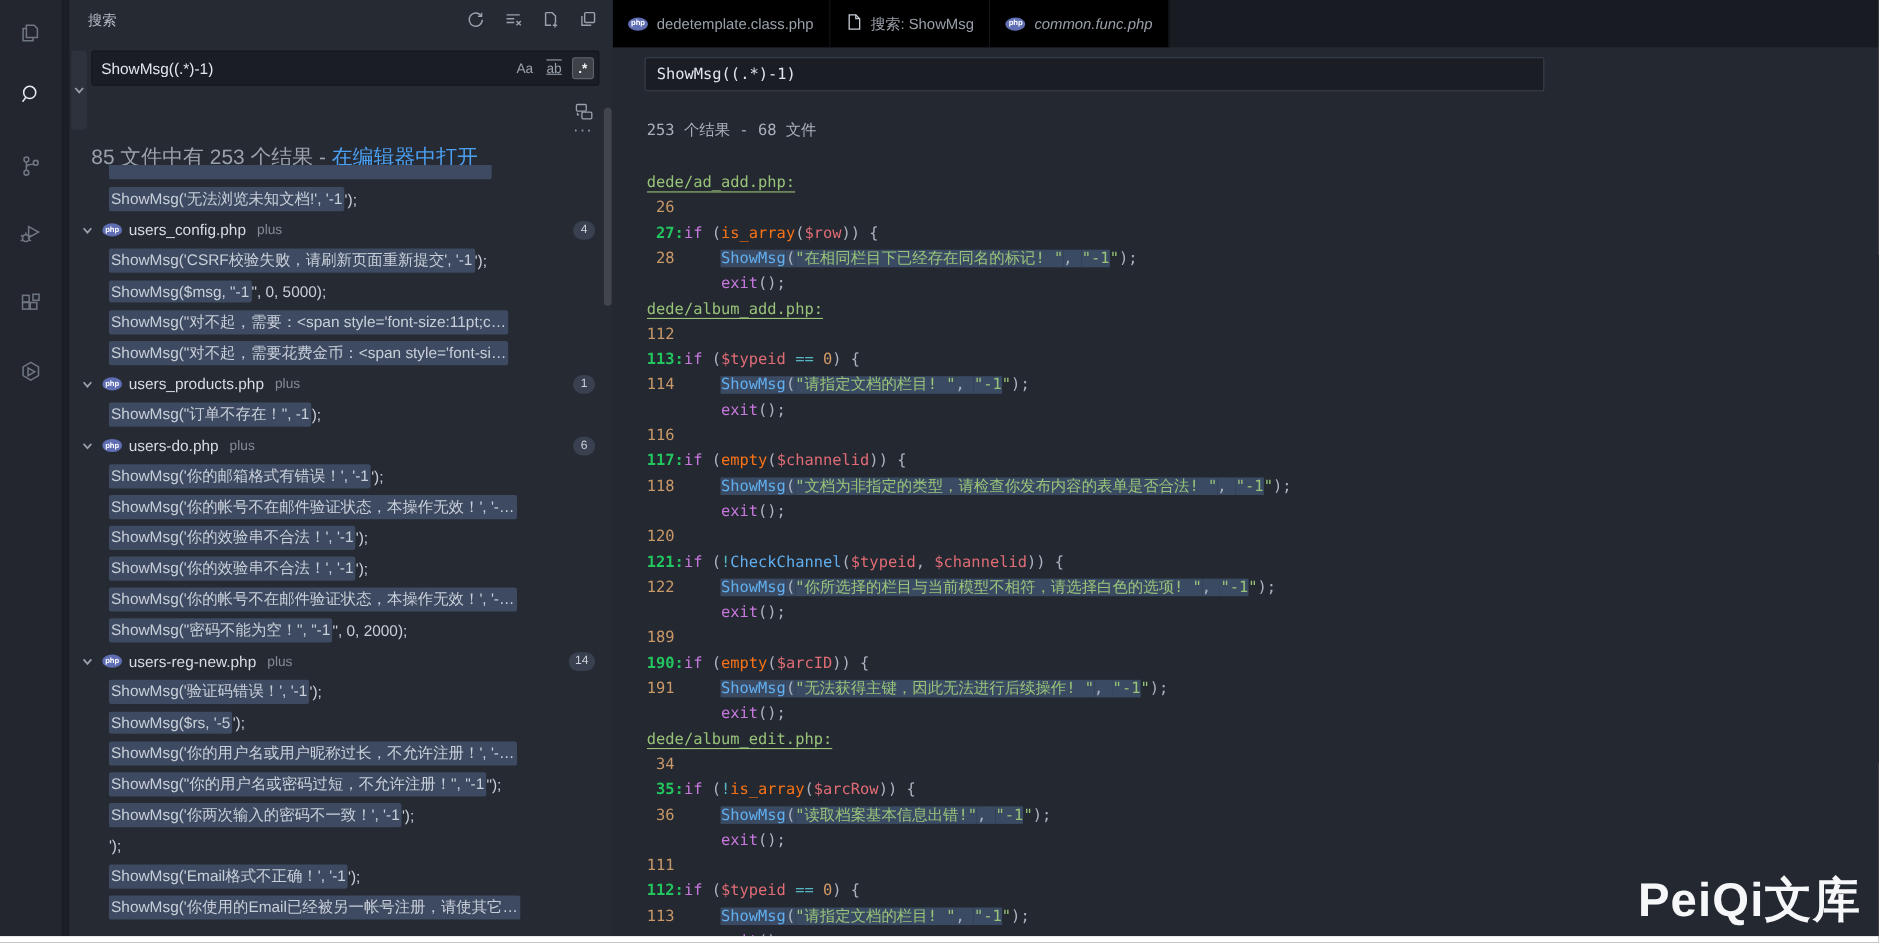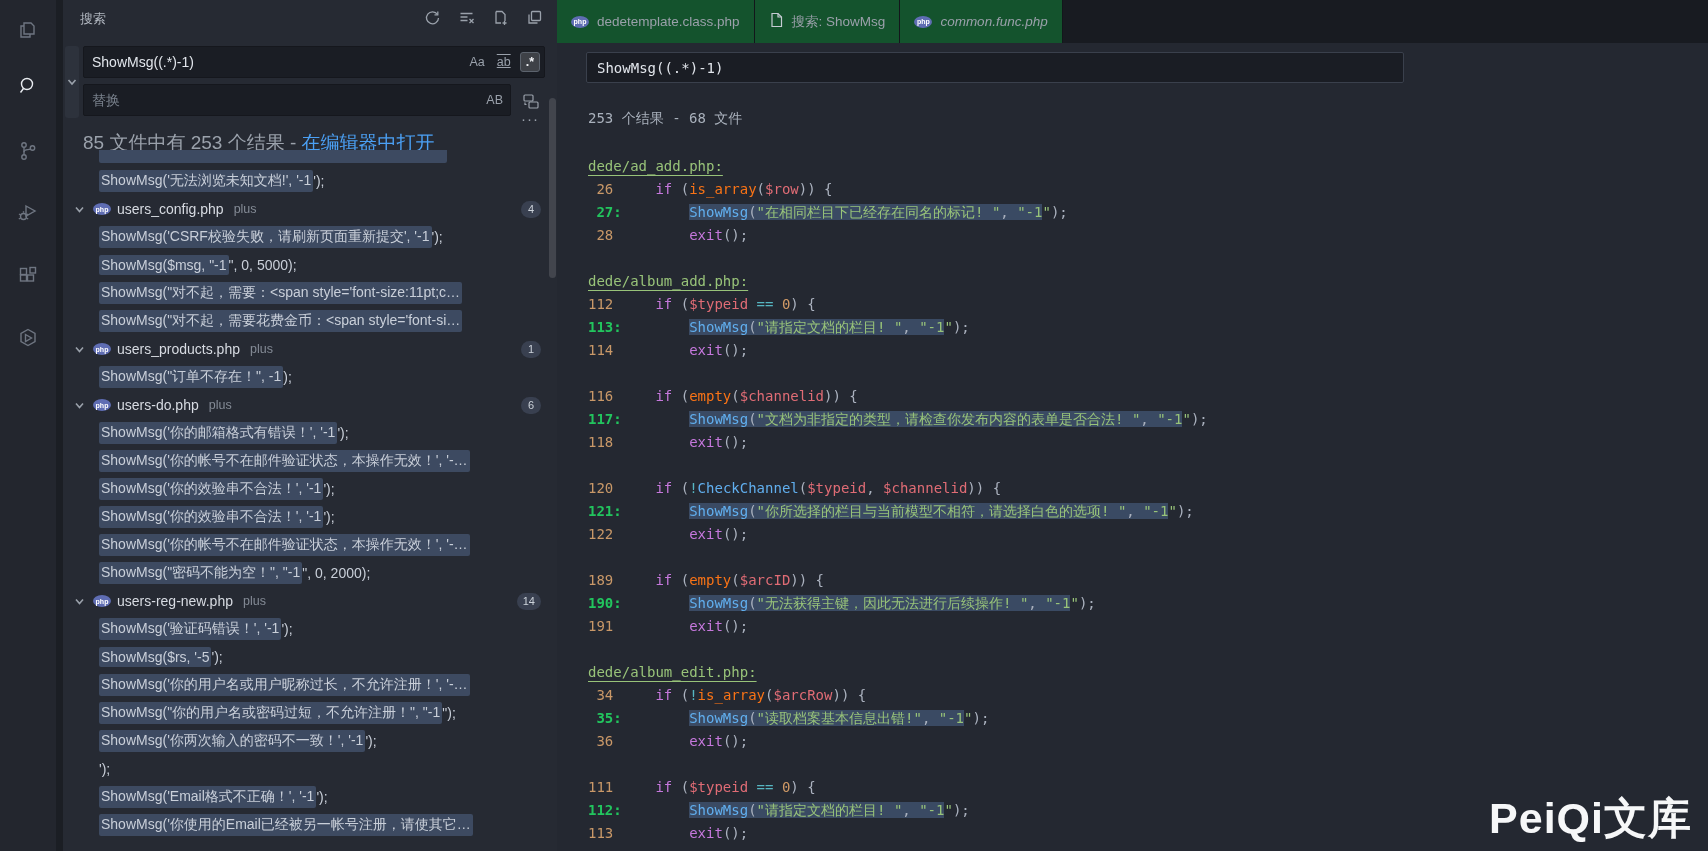--- a/index.html
+++ b/index.html
@@ -76,42 +76,42 @@
   .badge { margin-left:auto; margin-right:16px; background:#394050; color:#ccd2da;
     font-size:11px; min-width:20px; height:17px; border-radius:9px; padding:0 6px;
     display:flex; align-items:center; justify-content:center; }
   .side-scrollbar { position:absolute; right:1px; top:98px; width:7px; height:180px;
     background:rgba(255,255,255,0.13); border-radius:4px; }
 
   
   .tabbar { position:absolute; left:557px; top:0; right:0; height:43px;
     background:#181b21; display:flex; z-index:2; }
   .tab { height:43px; display:flex; align-items:center; gap:8px; padding:0 14px;
-    background:#14532d; border-right:1px solid #13161b; color:#9aa0aa; font-size:13.5px;
+    background:#000000; border-right:1px solid #13161b; color:#9aa0aa; font-size:13.5px;
     cursor:pointer; white-space:nowrap; }
   .tab.active { background:#242831; color:#e8ebf0; }
   .tab.preview .tablabel { font-style:italic; }
   .tab .tabclose { margin-left:6px; font-size:15px; color:#aeb4bd; cursor:pointer; }
   .docicon svg { stroke:#c6ccd4; fill:none; stroke-width:1.2; }
 
   
   .editor { position:absolute; left:557px; top:43px; right:0; bottom:6px;
     background:#242831; overflow:hidden; }
   .querybox { position:absolute; left:29px; top:9px; width:818px; height:31px;
     background:#1a1d24; border:1px solid #3a404c; border-radius:2px;
     display:flex; align-items:center; padding:0 10px;
     font-family:"DejaVu Sans Mono", monospace; font-size:14px; color:#e2e6ec; }
   .ed-summary { position:absolute; left:31px; top:67px;
     font-family:"DejaVu Sans Mono", monospace; font-size:14px; color:#a9b1bc; }
   .ed-content { position:absolute; left:31px; top:112px; right:0; bottom:0;
     font-family:"DejaVu Sans Mono", monospace; font-size:14px; line-height:23px;
     white-space:pre; overflow:hidden; }
   .fh { color:#98c379; text-decoration:underline; text-underline-offset:4px; cursor:pointer; }
   .gap { height:23px; }
-  .cl { height:23px; display:flex; }
+  .cl { height:23px; display:flex;flex-direction:column; }
   .ln { color:#c99868; white-space:pre; cursor:pointer; }
   .ln.m { color:#22c55e; font-weight:bold; }
   .code { white-space:pre; }
   .tk-k { color:#c678dd; } .tk-f { color:#f97316; } .tk-F { color:#61afef; }
   .tk-v { color:#e06c75; } .tk-s { color:#98c379; } .tk-n { color:#d19a66; }
   .tk-p { color:#abb2bf; } .tk-o { color:#56b6c2; }
   .hl { background:#3a4a63; }
 
   .watermark { position:absolute; right:16px; bottom:9px; z-index:6;
     font-size:43px; font-weight:bold; color:#f6f7f8; letter-spacing:1px; }
@@ -207,26 +207,20 @@
 
     <div class="search-box">
       <input value="ShowMsg((.*)-1)" style="">
       <div class="sb-opts">
         <span class="opt">Aa</span>
         <span class="opt word">ab</span>
         <span class="opt on">.*</span>
       </div>
     </div>
 
-    <div class="replace-box">
-      <input placeholder="替换" style="">
-      <div class="sb-opts">
-        <span class="opt">AB</span>
-      </div>
-    </div>
     <div class="replace-all">
       <svg width="20" height="20" viewBox="0 0 20 20">
           <rect x="3" y="4" width="9" height="6" rx="1"></rect>
           <rect x="8" y="11" width="9" height="6" rx="1"></rect>
           <path d="M5.5 13.5h-1.5v-2"></path>
         </svg>
     </div>
     <div class="more-dots">···</div>
 
     <div class="summary"><span>85 文件中有 253 个结果 - </span><a>在编辑器中打开</a></div>

